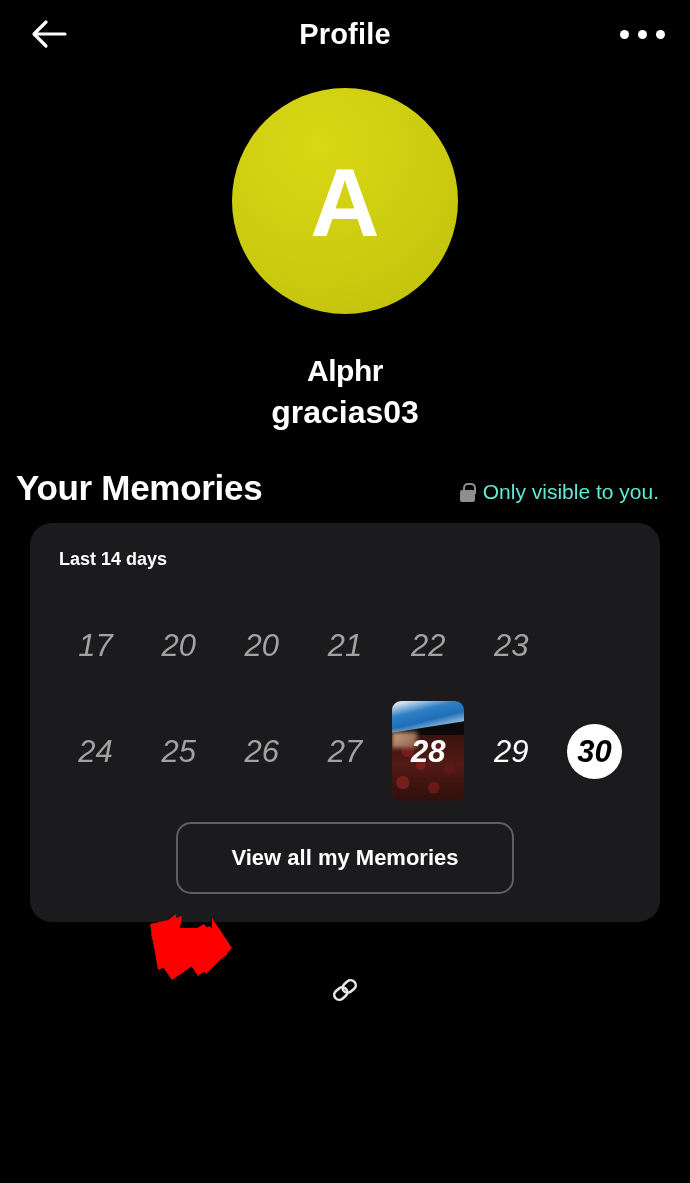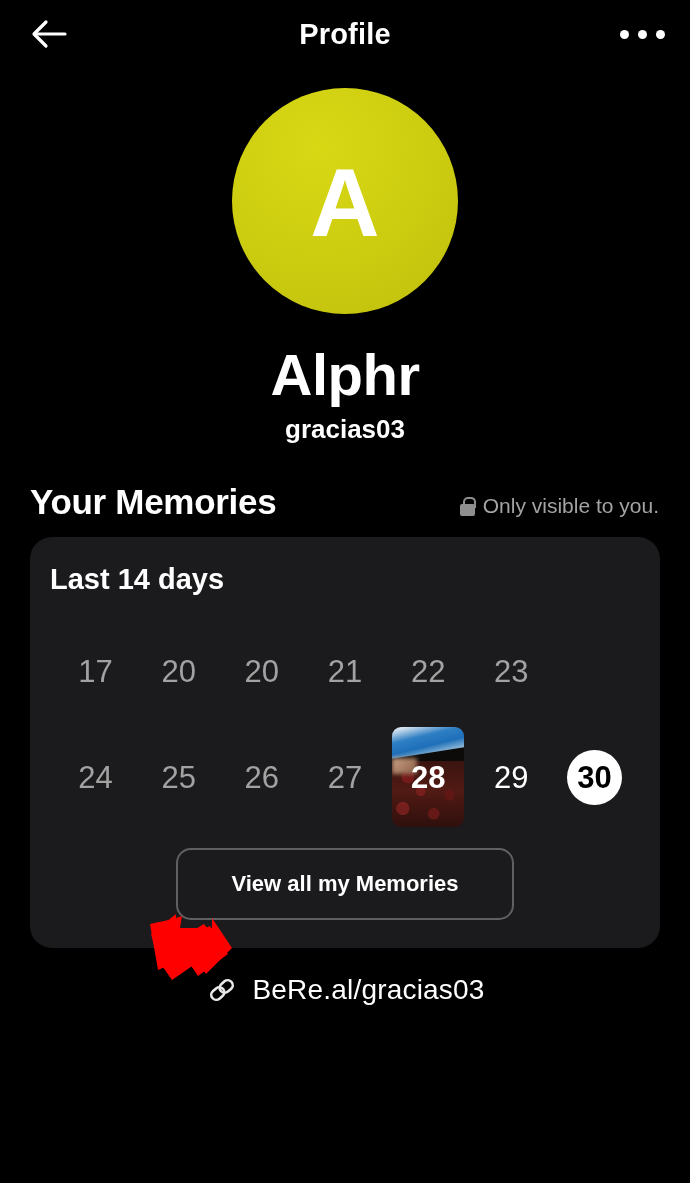--- a/index.html
+++ b/index.html
@@ -86,40 +86,40 @@
     font-size: 96px;
     font-weight: bold;
     color: #ffffff;
     line-height: 1;
     margin-top: 4px;
   }
 
   
   .display-name {
     text-align: center;
-    font-size: 58px;
-    font-weight: bold;
-    color: #ffffff;
-    margin-top: 27px;
+    font-size: 30px;
+    font-weight: bold;
+    color: #ffffff;
+    margin-top: 40px;
     letter-spacing: -0.5px;
   }
   .username {
     text-align: center;
-    font-size: 26px;
+    font-size: 32px;
     font-weight: bold;
     color: #ffffff;
     margin-top: 6px;
   }
 
   
   .memories-head {
     display: flex;
     align-items: flex-end;
     justify-content: space-between;
-    padding: 0 31px 0 30px;
+    padding: 0 31px 0 16px;
     margin-top: 37px;
   }
   .memories-title {
     font-size: 35px;
     font-weight: bold;
     color: #ffffff;
     letter-spacing: -0.3px;
   }
   .visibility {
     display: flex;
@@ -145,41 +145,42 @@
   .lock-icon::after {
     content: "";
     position: absolute;
     left: 0; bottom: 0;
     width: 15px; height: 12px;
     background: #8e8e8e;
     border-radius: 2px;
   }
   .visibility-text {
     font-size: 21px;
-    color: #a3a3a3;
+    color: #5eead4;
   }
 
   
   .card {
     position: relative;
     margin: 15px 30px 0 30px;
     background: #1b1b1d;
     border-radius: 22px;
     padding: 26px 0 28px 0;
   }
   .card-title {
-    font-size: 29px;
-    font-weight: bold;
-    color: #ffffff;
-    padding-left: 20px;
+    font-size: 18px;
+    font-weight: bold;
+    color: #ffffff;
+    padding-left: 29px;
   }
 
   .cal {
     margin-top: 22px;
     padding: 0 24px;
+    font-style: italic;
   }
   .cal-row {
     display: grid;
     grid-template-columns: repeat(7, 1fr);
     align-items: center;
     height: 106px;
   }
   .cal-cell {
     position: relative;
     height: 100%;
@@ -419,14 +420,13 @@
 
 <div class="link-row">
   <span class="link-icon">
     <svg width="32" height="32" viewBox="0 0 32 32" aria-hidden="true">
       <g transform="rotate(-40 16 16)" fill="none" stroke="#e8e8e8" stroke-width="2.6">
         <rect x="3.5" y="11" width="14" height="10" rx="5"></rect>
         <rect x="14.5" y="11" width="14" height="10" rx="5"></rect>
       </g>
     </svg>
   </span>
-  <span class="link-text">BeRe.al/gracias03</span>
 </div>
 
 </body></html>

